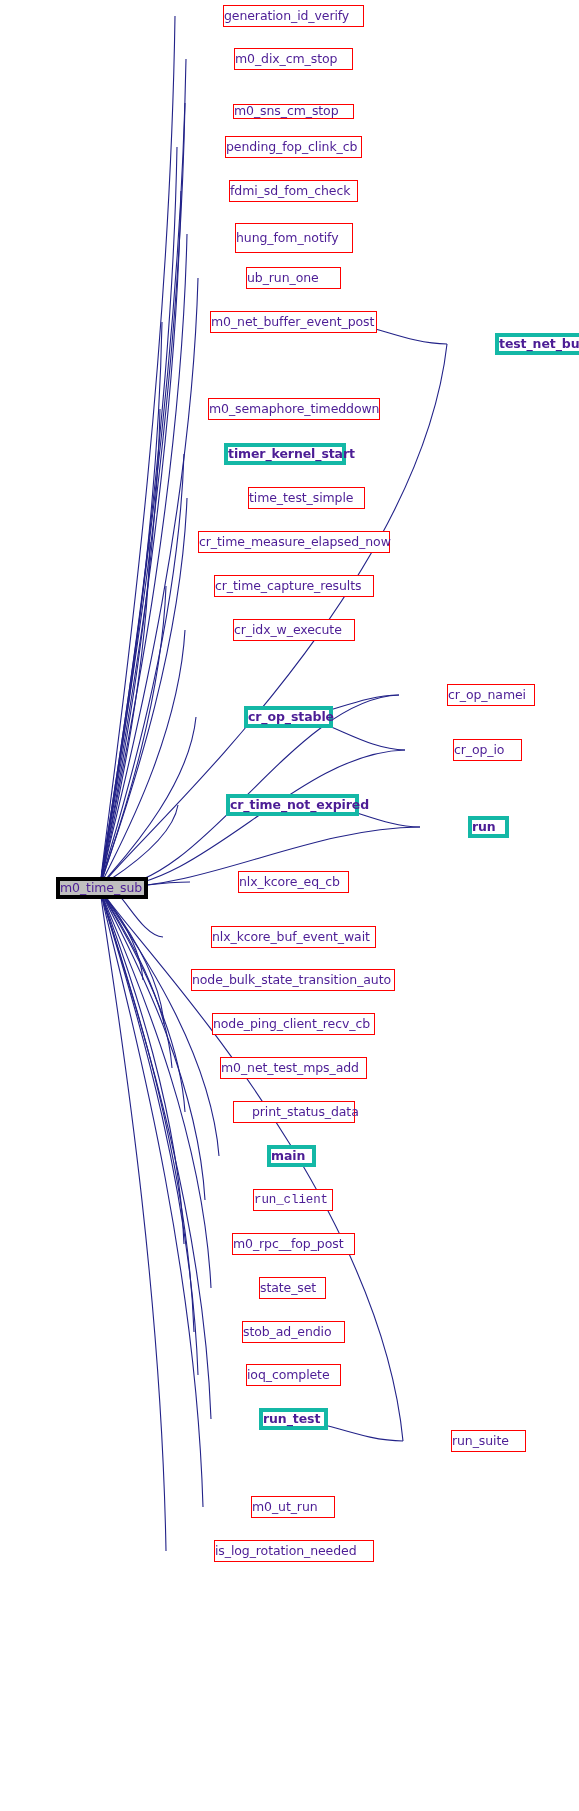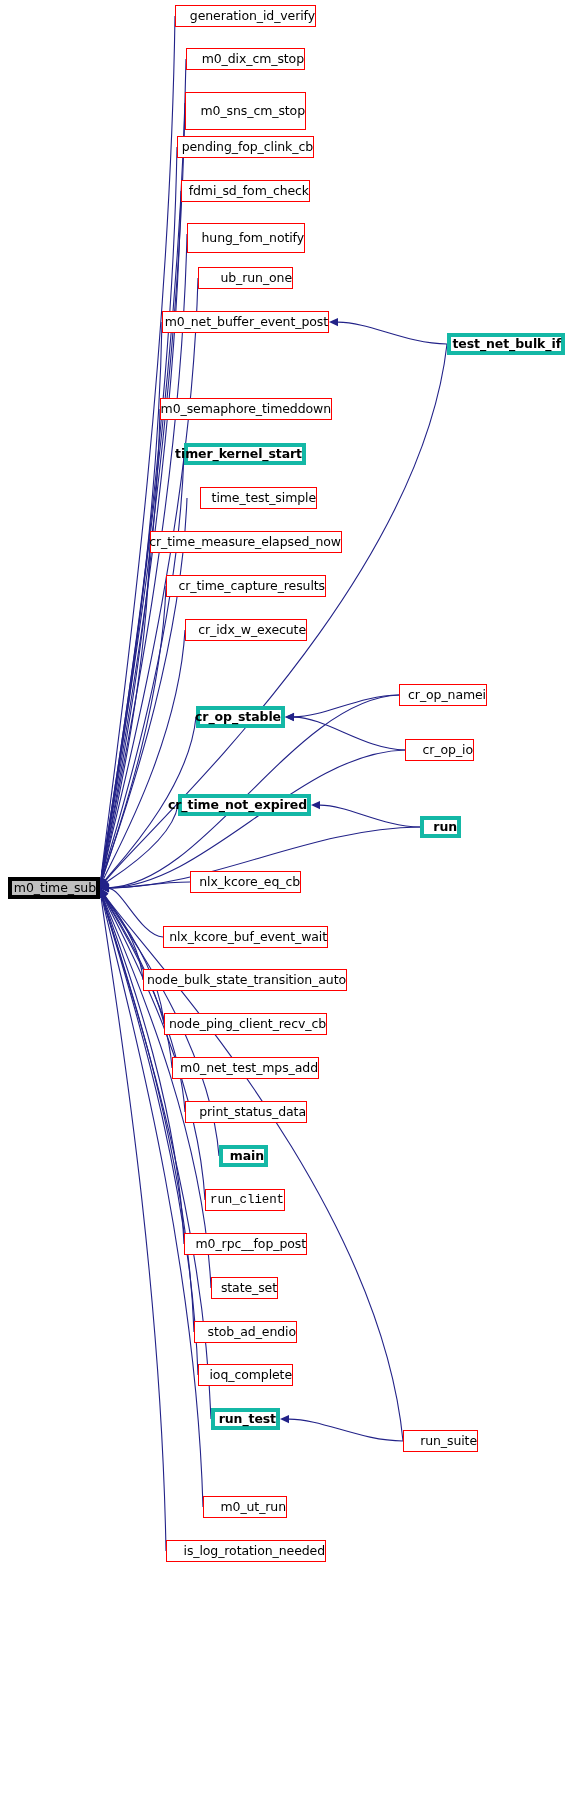--- a/index.html
+++ b/index.html
@@ -1,22 +1,22 @@
 <!DOCTYPE html>
 <html><head>
 <meta charset="utf-8">
 <title>call graph</title>
 <style>
   html,body{margin:0;padding:0;background:#ffffff;}
   body{font-family:"DejaVu Sans","Liberation Sans",sans-serif;}
   #canvas{position:relative;width:579px;height:1811px;background:#ffffff;overflow:hidden;}
   #edges{position:absolute;left:0;top:0;width:579px;height:1811px;}
   .node{position:absolute;box-sizing:border-box;display:flex;align-items:center;
-        justify-content:flex-end;background:#ffffff;white-space:nowrap;
-        font-size:12.5px;line-height:1;color:#000000;letter-spacing:-0.1px;}
+        justify-content:flex-start;background:#ffffff;white-space:nowrap;
+        font-size:12.5px;line-height:1;color:#4c1d95;letter-spacing:-0.1px;margin-left:48px;}
   .node.red{border:1px solid #ff0000;}
   .node.black{border:4px solid #14b8a6;font-weight:bold;}
   .node.cur{border:4px solid #000000;background:#bfbfbf;}
   .node .lbl{pointer-events:none;}
 </style>
 </head>
 <body>
 
 <div id="canvas">
   <svg id="edges" viewBox="0 0 579 1811" xmlns="http://www.w3.org/2000/svg">
@@ -106,21 +106,21 @@
   <div id="nodes">
       <div class="node cur" style="left: 8px; top: 877px; width: 92px; height: 22px;">
         <span class="lbl">m0_time_sub</span>
       </div>
       <div class="node red" style="left: 175px; top: 5px; width: 141px; height: 22px;">
         <span class="lbl">generation_id_verify</span>
       </div>
       <div class="node red" style="left: 186px; top: 48px; width: 119px; height: 22px;">
         <span class="lbl">m0_dix_cm_stop</span>
       </div>
-      <div class="node red" style="left: 185px; top: 92px; width: 121px; height: 38px;">
+      <div class="node red" style="left: 185px; top: 104px; width: 121px; height: 15px;">
         <span class="lbl">m0_sns_cm_stop</span>
       </div>
       <div class="node red" style="left: 177px; top: 136px; width: 137px; height: 22px;">
         <span class="lbl">pending_fop_clink_cb</span>
       </div>
       <div class="node red" style="left: 181px; top: 180px; width: 129px; height: 22px;">
         <span class="lbl">fdmi_sd_fom_check</span>
       </div>
       <div class="node red" style="left: 187px; top: 223px; width: 118px; height: 30px;">
         <span class="lbl">hung_fom_notify</span>
@@ -130,21 +130,21 @@
       </div>
       <div class="node red" style="left: 162px; top: 311px; width: 167px; height: 22px;">
         <span class="lbl">m0_net_buffer_event_post</span>
       </div>
       <div class="node black" style="left: 447px; top: 333px; width: 118px; height: 22px;">
         <span class="lbl">test_net_bulk_if</span>
       </div>
       <div class="node red" style="left: 160px; top: 398px; width: 172px; height: 22px;">
         <span class="lbl">m0_semaphore_timeddown</span>
       </div>
-      <div class="node black" style="left: 184px; top: 443px; width: 122px; height: 22px;">
+      <div class="node black" style="left: 176px; top: 443px; width: 122px; height: 22px;">
         <span class="lbl">timer_kernel_start</span>
       </div>
       <div class="node red" style="left: 200px; top: 487px; width: 117px; height: 22px;">
         <span class="lbl">time_test_simple</span>
       </div>
       <div class="node red" style="left: 150px; top: 531px; width: 192px; height: 22px;">
         <span class="lbl">cr_time_measure_elapsed_now</span>
       </div>
       <div class="node red" style="left: 166px; top: 575px; width: 160px; height: 22px;">
         <span class="lbl">cr_time_capture_results</span>

